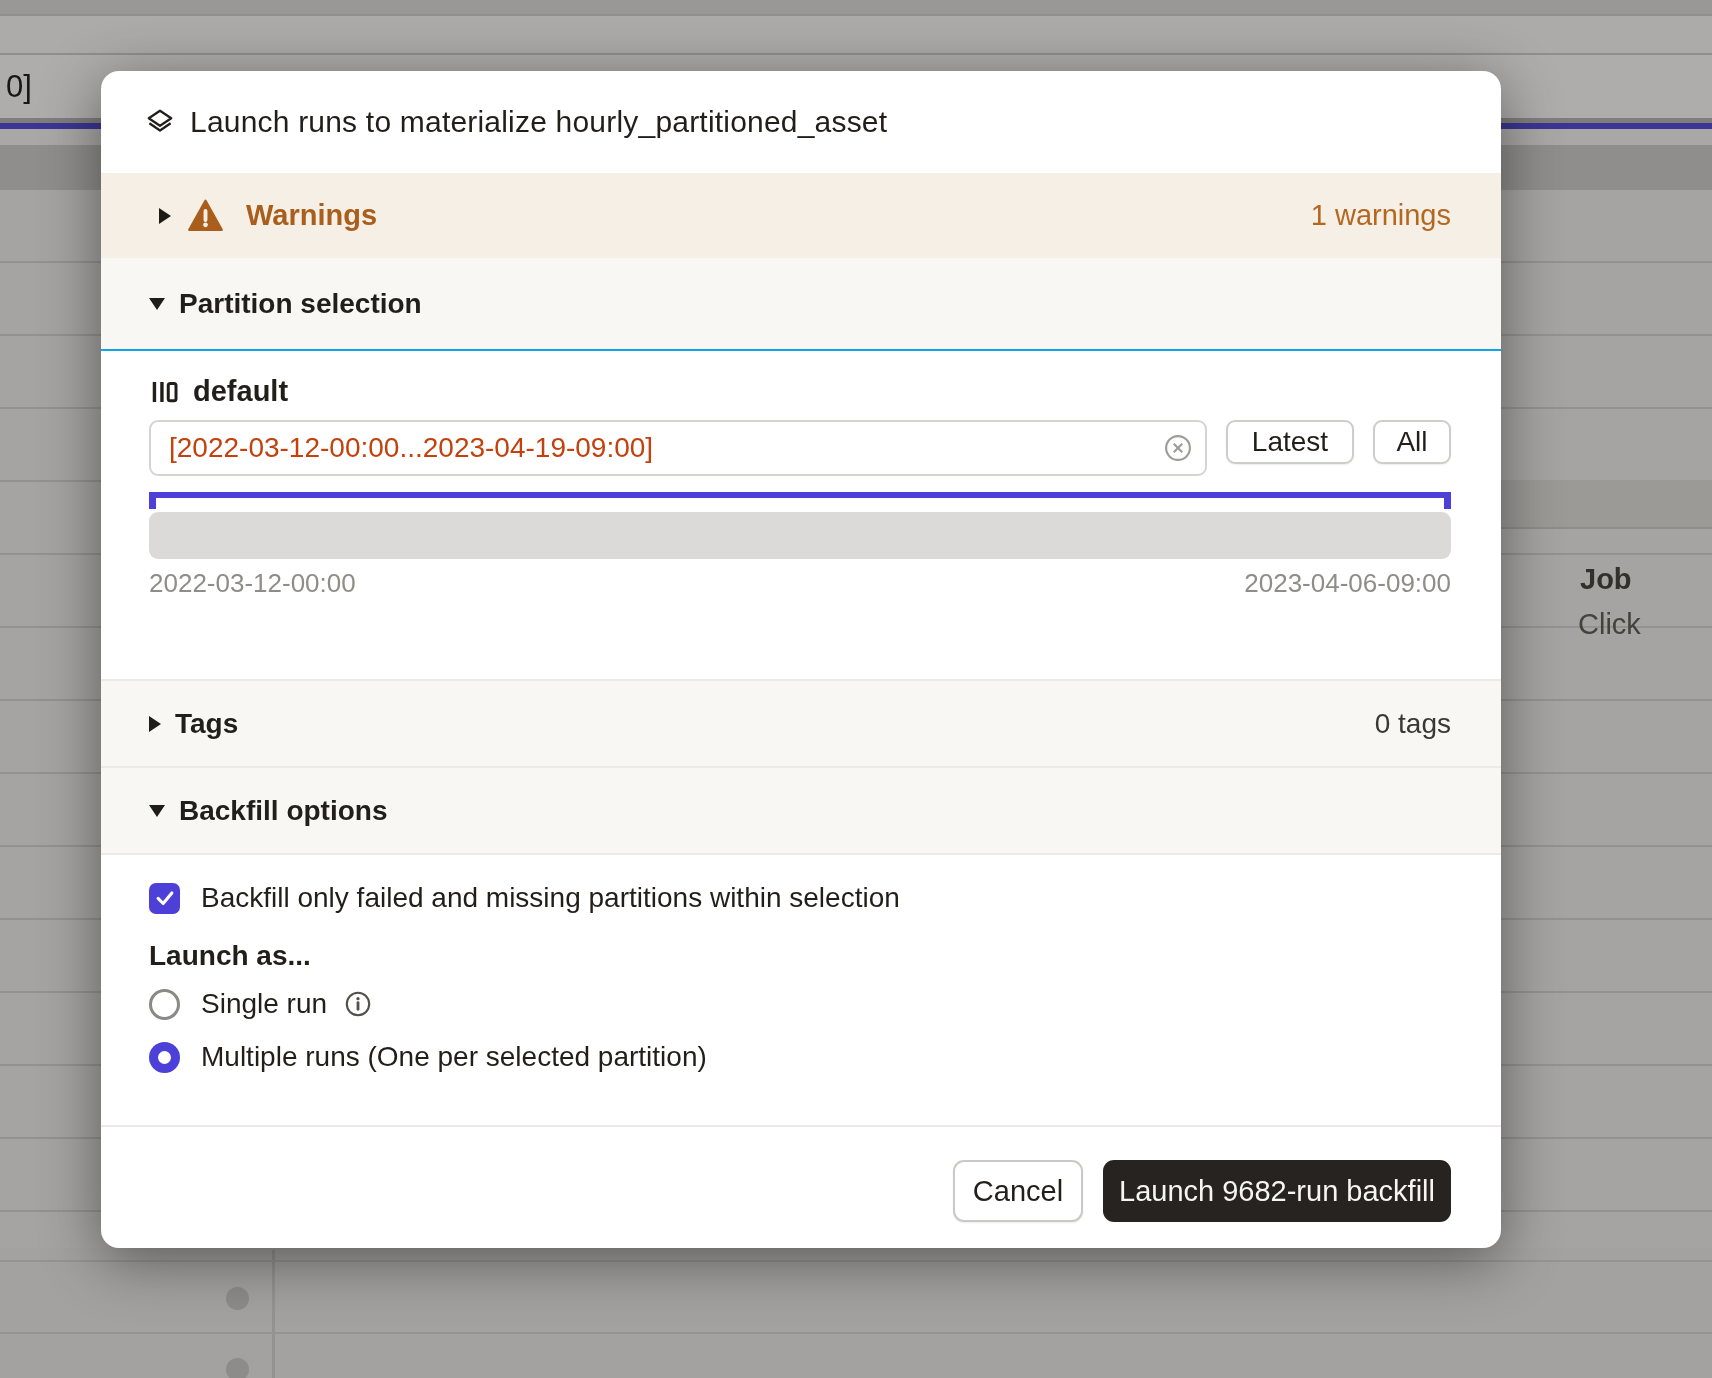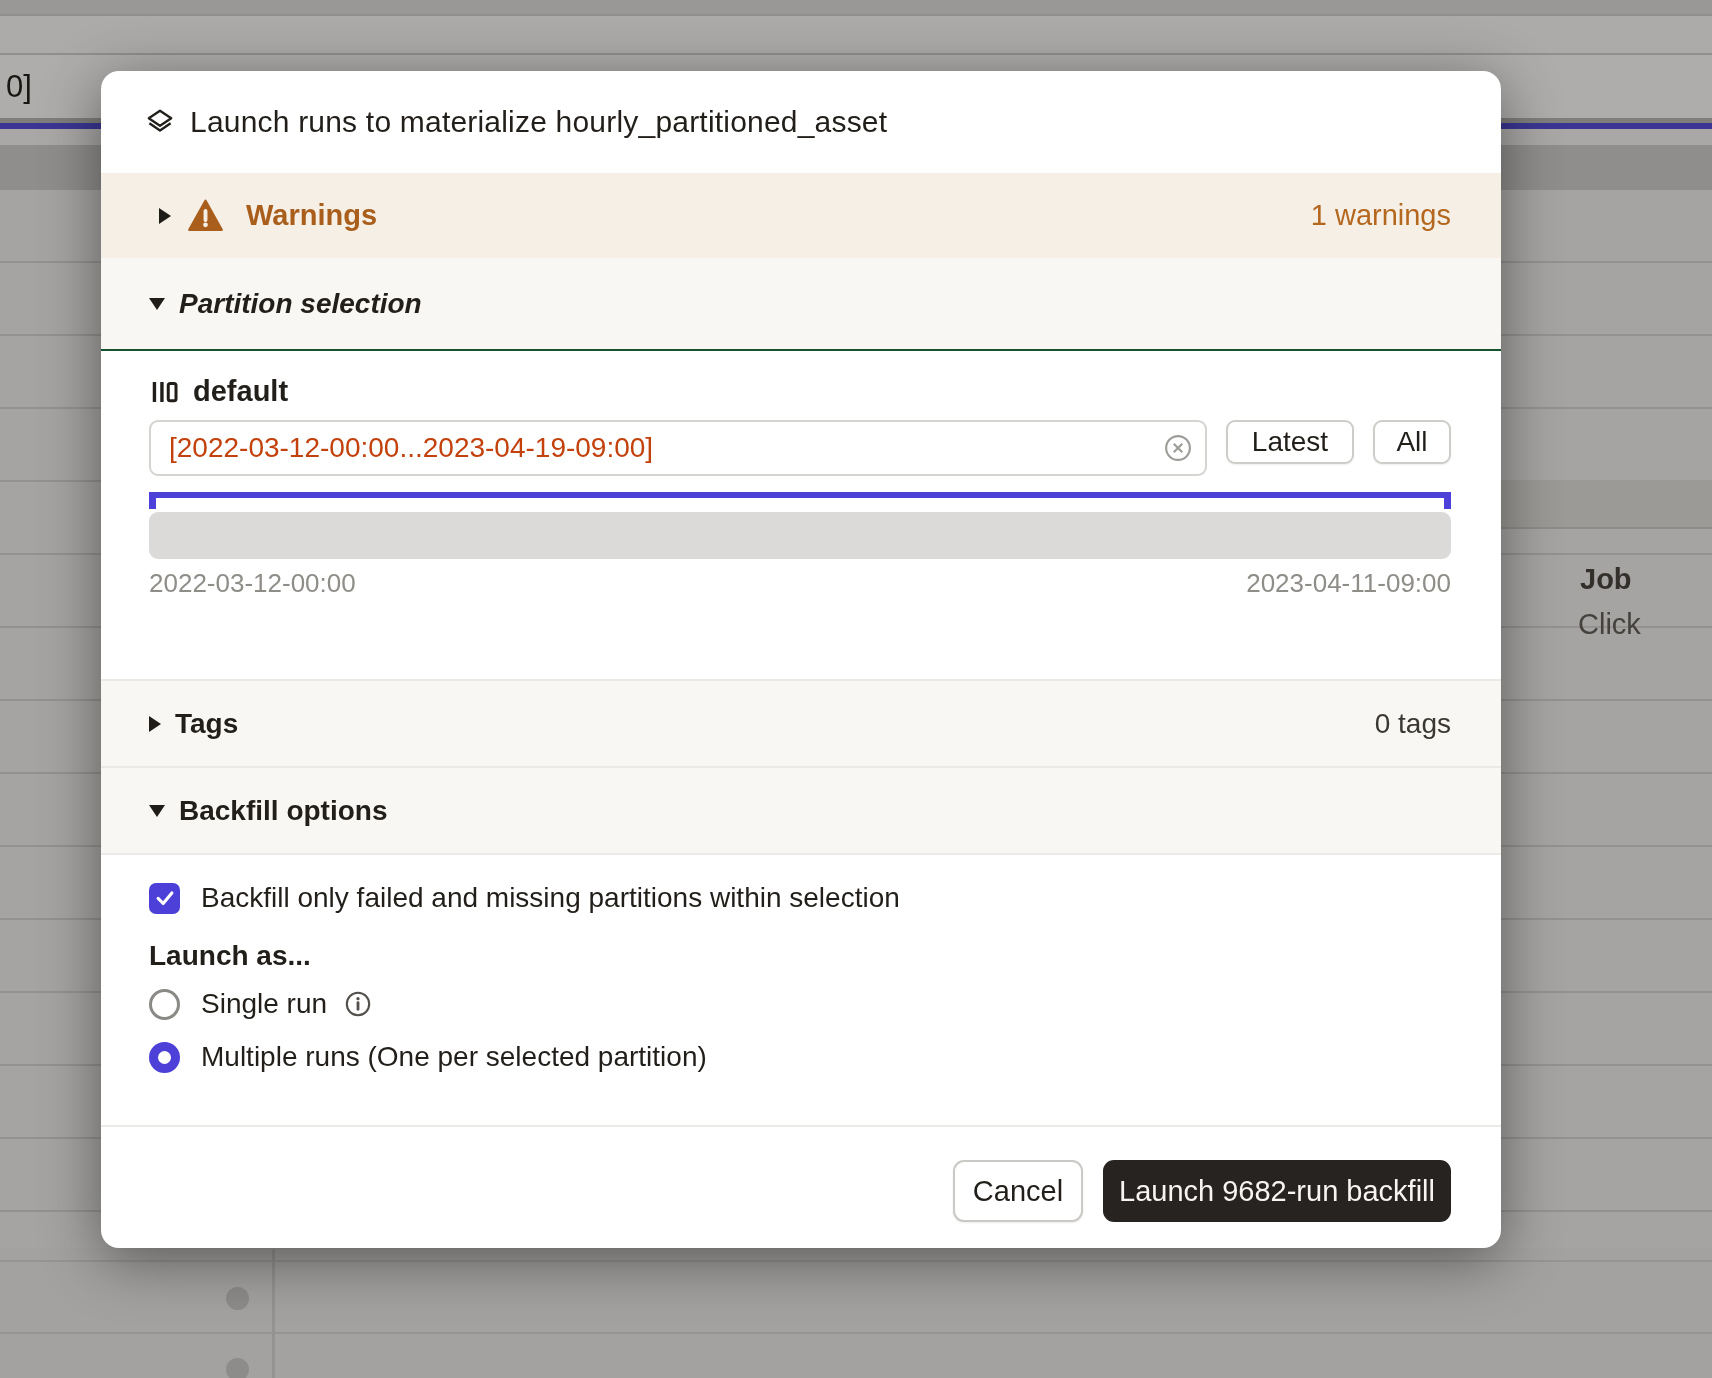--- a/index.html
+++ b/index.html
@@ -47,21 +47,21 @@
                  border-right:8px solid transparent; flex:none; }
   .caret-right.warn { border-left-color:#1F1C18; }
 
   .sec-warning { height:85px; flex:none; background:#F5EFE6; display:flex; align-items:center;
                  padding:0 50px 0 58px; }
   .warn-label { font-size:29px; font-weight:bold; color:#A95E1C; margin-left:22px; }
   .warn-count { margin-left:auto; font-size:29px; color:#B4671F; }
   .warn-icon  { margin-left:16px; flex:none; }
 
   .sec-band { background:#F8F7F4; display:flex; align-items:center; padding:0 50px 0 48px; flex:none; }
-  .sec-partsel  { height:93px; border-bottom:2px solid #14532d;font-style:italic; }
+  .sec-partsel  { height:93px; border-bottom:2px solid #0ea5e9; }
   .sec-tags     { height:89px; border-top:2px solid #ECEAE7; border-bottom:2px solid #ECEAE7; }
   .sec-backfill { height:87px; border-bottom:2px solid #ECEAE7; }
   .sec-title { font-size:28px; font-weight:bold; margin-left:14px; }
   .sec-title.medium { font-weight:600; font-size:28px; }
   .sec-count { margin-left:auto; font-size:28px; color:#3B3833; }
 
   .block { background:#fff; padding:0 50px 0 48px; flex:none; }
   .block1 { height:328px; }
   .block2 { height:270px; }
 
@@ -178,21 +178,21 @@
         </svg>
       </div>
       <button class="btn btn-latest">Latest</button>
       <button class="btn btn-all">All</button>
     </div>
 
     <div class="bracket"></div>
     <div class="timeline-bar"></div>
     <div class="dates">
       <span>2022-03-12-00:00</span>
-      <span>2023-04-11-09:00</span>
+      <span>2023-04-06-09:00</span>
     </div>
   </div>
 
   <div class="sec-band sec-tags">
     <div class="caret-right"></div>
     <div class="sec-title medium">Tags</div>
     <div class="sec-count">0 tags</div>
   </div>
 
   <div class="sec-band sec-backfill">

